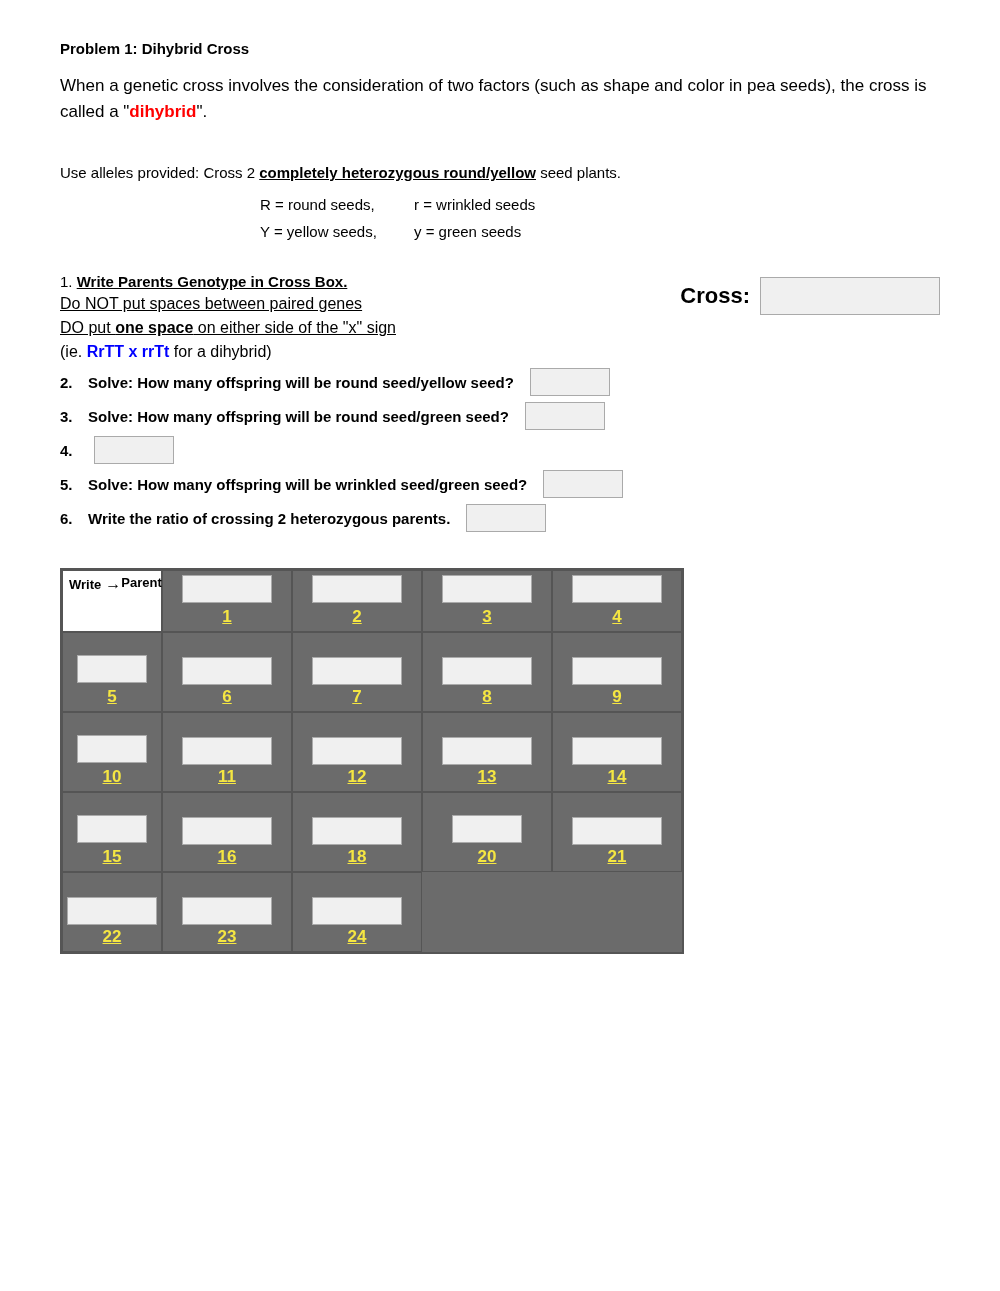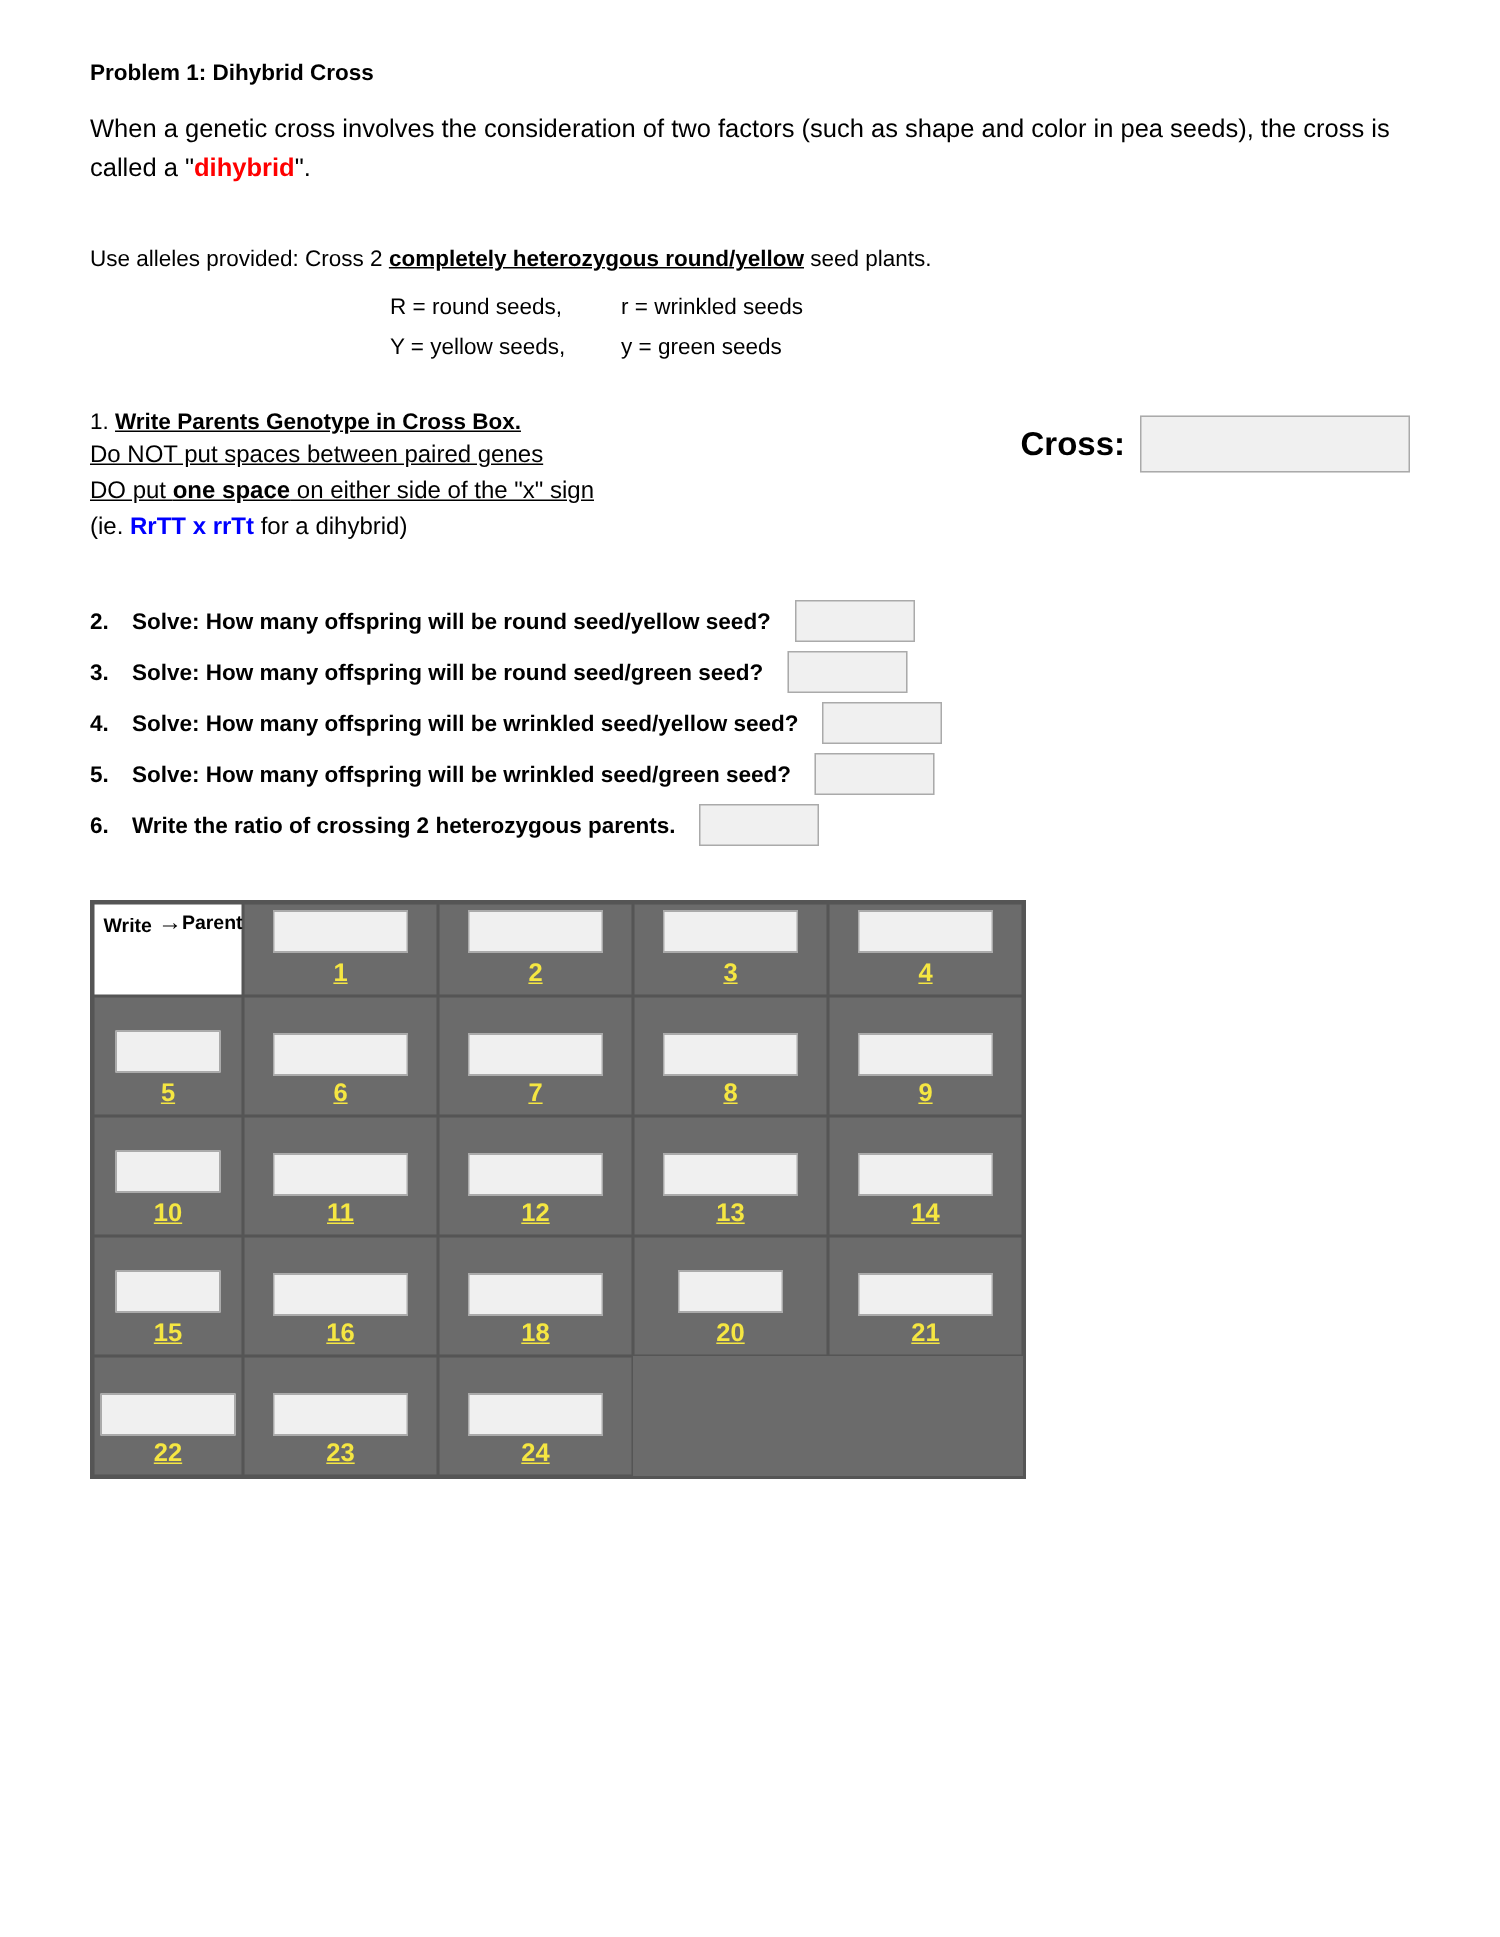--- a/index.html
+++ b/index.html
@@ -46,21 +46,21 @@
     }
     .alleles-table .left-col {
       min-width: 140px;
     }
     .questions-section {
       margin-bottom: 20px;
     }
     .question-1 {
       display: flex;
       align-items: flex-start;
-      margin-bottom: 36px;
+      margin-bottom: 4px;
     }
     .question-1-text {
       flex: 1;
     }
     .question-1-text .q1-title {
       font-weight: bold;
       text-decoration: underline;
       font-size: 15px;
     }
     .question-1-text .q1-sub {
@@ -250,21 +250,20 @@
       <span>Solve: How many offspring will be round seed/yellow seed?</span>
       <span class="answer-box"></span>
     </li>
     <li>
       <span class="q-num">3.</span>
       <span>Solve: How many offspring will be round seed/green seed?</span>
       <span class="answer-box"></span>
     </li>
     <li>
       <span class="q-num">4.</span>
-      <span>Solve: How many offspring will be wrinkled seed/yellow seed?</span>
       <span class="answer-box"></span>
     </li>
     <li>
       <span class="q-num">5.</span>
       <span>Solve: How many offspring will be wrinkled seed/green seed?</span>
       <span class="answer-box"></span>
     </li>
     <li>
       <span class="q-num">6.</span>
       <span>Write the ratio of crossing 2 heterozygous parents.</span>

